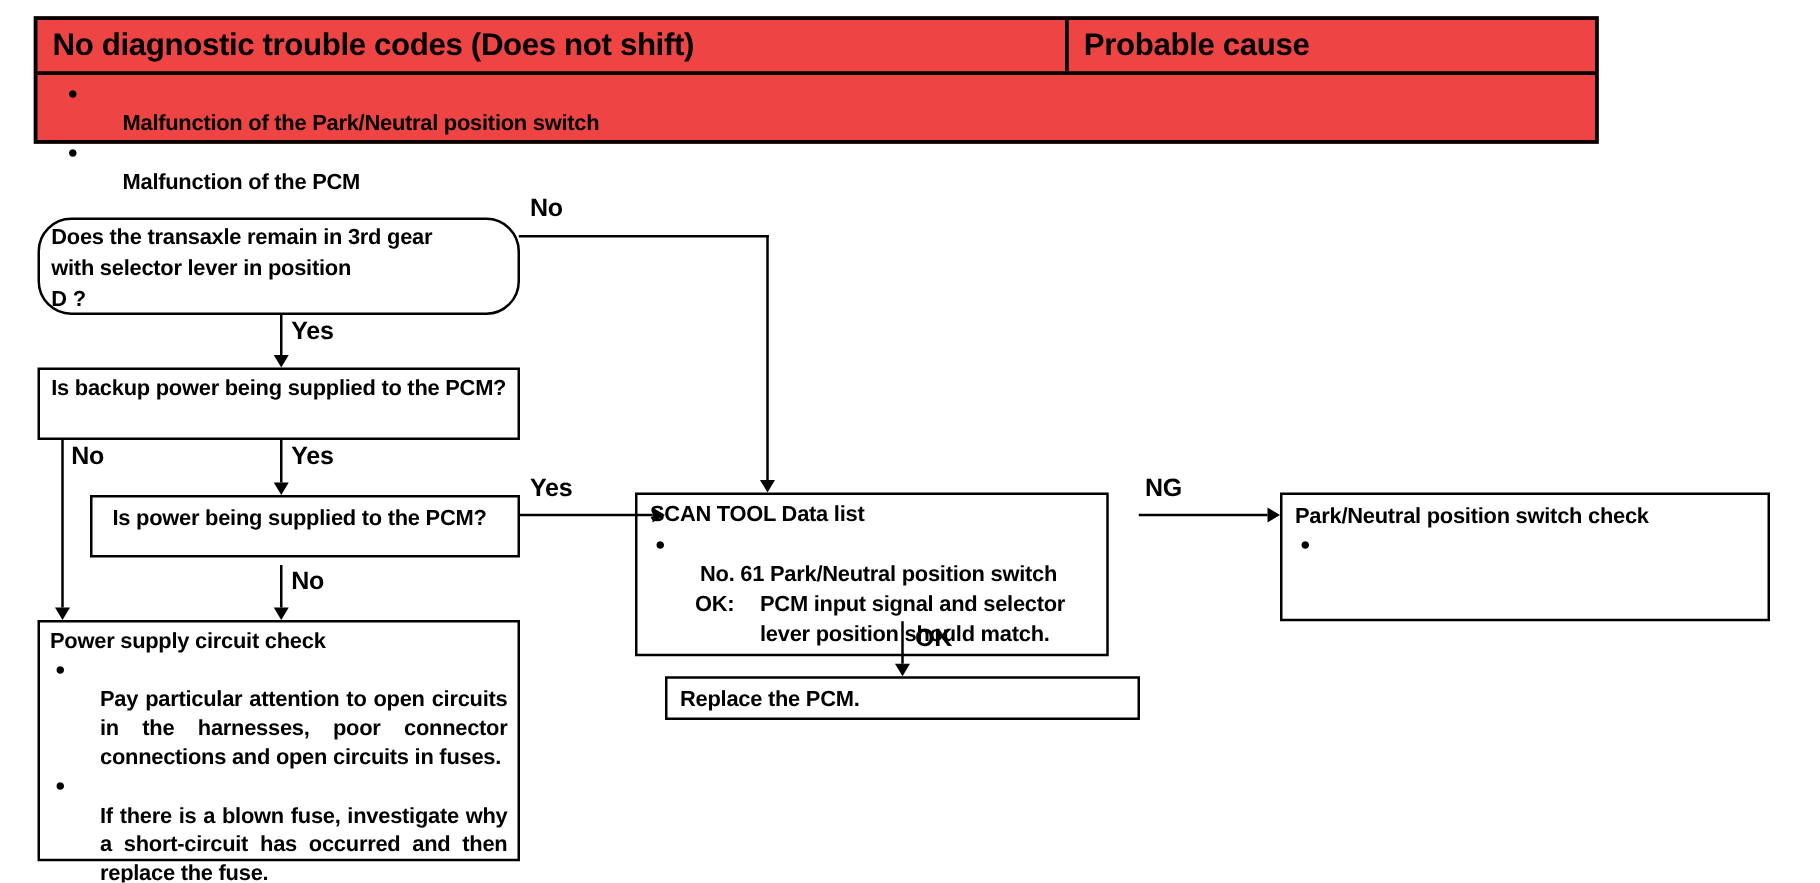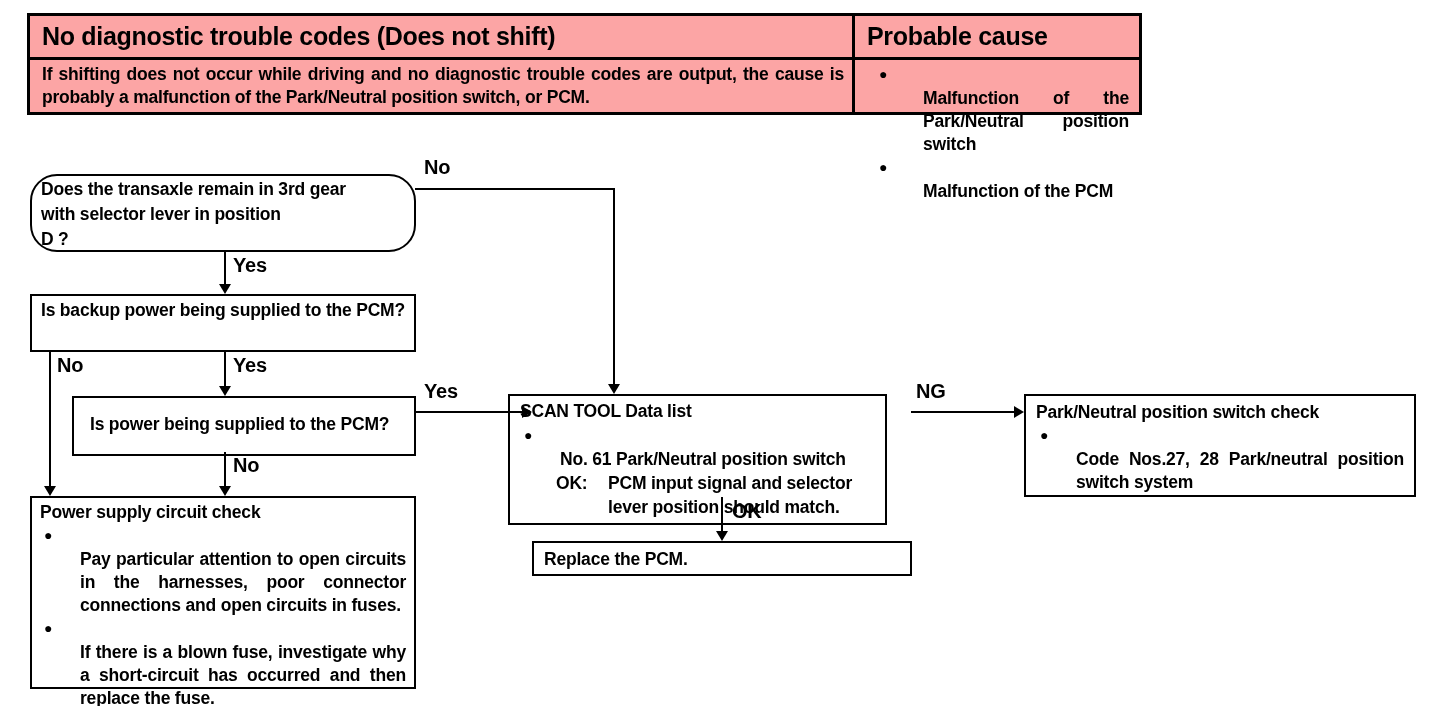--- a/index.html
+++ b/index.html
@@ -6,22 +6,22 @@
   body{
     width:1456px;height:706px;position:relative;overflow:hidden;
     background:#ffffff;color:#000;
     font-family:"Liberation Sans", sans-serif;
     -webkit-font-smoothing:antialiased;
   }
   .abs{position:absolute;}
 
   
   .man-table{
-    left:27px;top:13px;width:1115px;height:102px;
-    border:3px solid #000;box-sizing:border-box;background:#fca5a5;
+    left:27px;top:13px;width:1252px;height:102px;
+    border:3px solid #000;box-sizing:border-box;background:#ef4444;
   }
   .t-row{display:flex;box-sizing:border-box;}
   .t-head{height:44px;border-bottom:3px solid #000;}
   .t-body{height:52px;}
   .t-cell-l{width:825px;border-right:3px solid #000;box-sizing:border-box;flex:0 0 825px;}
   .t-cell-r{flex:1;box-sizing:border-box;}
   .h-text{font-weight:bold;font-size:25px;letter-spacing:-0.3px;padding:6px 0 0 12px;white-space:nowrap;}
   .b-text{
     font-weight:bold;font-size:17.5px;line-height:23px;
     padding:3px 8px 0 12px;text-align:justify;letter-spacing:-0.2px;
@@ -60,41 +60,40 @@
 </style>
 </head>
 <body>
 
 <div class="abs man-table">
   <div class="t-row t-head">
     <div class="t-cell-l h-text">No diagnostic trouble codes (Does not shift)</div>
     <div class="t-cell-r h-text">Probable cause</div>
   </div>
   <div class="t-row t-body">
-    <div class="t-cell-l b-text">If shifting does not occur while driving and no diagnostic trouble codes are output, the cause is probably a malfunction of the Park/Neutral position switch, or PCM.</div>
     <div class="t-cell-r cause-list">
       <div class="brow">
         <span class="bullet">●</span>
         <span class="btext">Malfunction of the Park/Neutral position switch</span>
       </div>
       <div class="brow">
         <span class="bullet">●</span>
         <span class="btext">Malfunction of the PCM</span>
       </div>
     </div>
   </div>
 </div>
 
 <div class="fbox preline" style="left:30px;top:174px;width:386px;height:78px;padding:1px 9px;">Does the transaxle remain in 3rd gear
 with   selector   lever   in   position
 D ?</div>
 
 <div class="fbox jst" style="left:30px;top:294px;width:386px;height:58px;padding:2px 9px;">Is backup power being supplied to the PCM?</div>
 
-<div class="fbox jst" style="left:72px;top:396px;width:344px;height:60px;padding:14px 16px;">Is power being supplied to the PCM?</div>
+<div class="fbox jst" style="left:72px;top:396px;width:344px;height:50px;padding:4px 16px;">Is power being supplied to the PCM?</div>
 
 <div class="fbox" style="left:30px;top:496px;width:386px;height:193px;padding:3px 8px;">
   <div class="title">Power supply circuit check</div>
   <div class="brow">
     <span class="bullet">●</span>
     <span class="btext">Pay particular attention to open circuits in the harnesses, poor connector connections and open circuits in fuses.</span>
   </div>
   <div class="brow">
     <span class="bullet">●</span>
     <span class="btext">If there is a blown fuse, investigate why a short-circuit has occurred and then replace the fuse.</span>
@@ -110,21 +109,20 @@
   <div class="ok-row">
     <span class="ok-label">OK:</span>
     <span class="ok-text">PCM input signal and selector lever position should match.</span>
   </div>
 </div>
 
 <div class="fbox" style="left:1024px;top:394px;width:392px;height:103px;padding:5px 10px;">
   <div class="title">Park/Neutral position switch check</div>
   <div class="brow">
     <span class="bullet">●</span>
-    <span class="btext">Code Nos.27, 28 Park/neutral position switch system</span>
   </div>
 </div>
 
 <div class="fbox" style="left:532px;top:541px;width:380px;height:35px;padding:4px 10px;">Replace the PCM.</div>
 
 <div class="elabel" style="left:424px;top:156px;">No</div>
 <div class="hline" style="left:415px;top:188px;width:200px;"></div>
 <div class="vline" style="left:613px;top:188px;height:198px;"></div>
 <div class="arrow-down" style="left:608px;top:384px;"></div>
 

